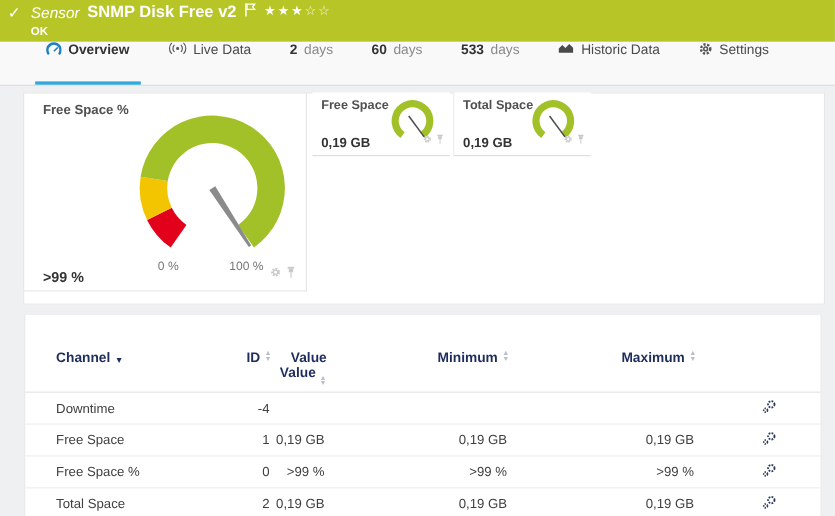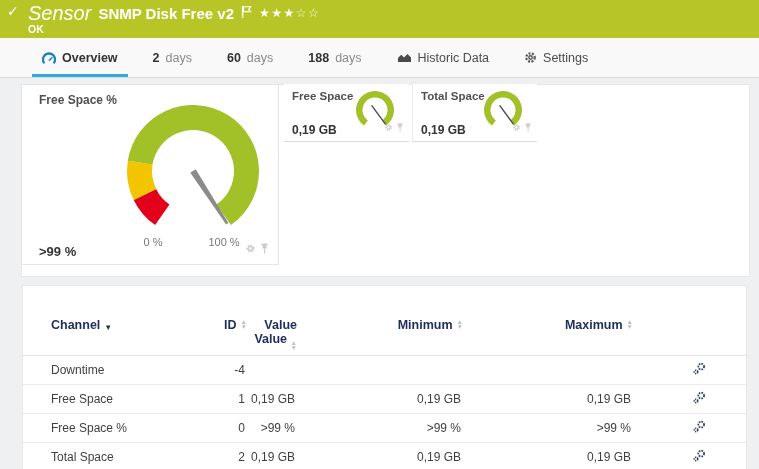--- a/index.html
+++ b/index.html
@@ -6,30 +6,30 @@
   body { background:#eff0f1; }
   .screen {
     position:relative; width:759px; height:469px; overflow:hidden;
     background:#eff0f1; font-family:"Liberation Sans","DejaVu Sans",sans-serif;
     -webkit-font-smoothing:antialiased;
   }
   
   .topbar { position:absolute; left:0; top:0; width:759px; height:38px; background:#b7c626; color:#fff; }
   .topbar .chk { position:absolute; left:7px; top:3px; font-size:14px; font-weight:bold; }
   .titleline { position:absolute; left:28px; top:2px; display:flex; align-items:center; gap:7px; white-space:nowrap; }
-  .sensor-word { font-style:italic; font-size:20px; }
+  .sensor-word { font-style:italic; font-size:14px; }
   .sensor-title { font-size:15px; font-weight:bold; }
   .flagwrap { display:inline-flex; margin-top:-4px; }
   .stars { font-size:12px; letter-spacing:1.5px; margin-top:-2px; }
   .stars .empty { opacity:.85; }
   .okline { position:absolute; left:28px; top:23px; font-size:10.5px; font-weight:bold; }
   
   .tabbar { position:absolute; left:0; top:38px; width:759px; height:40px; background:#f9f9f9;
             border-bottom:1px solid #d8dadc; display:flex; align-items:stretch; padding-left:38px; }
-  .tab { display:flex; align-items:center; gap:6px; padding:0 4px; margin-right:27px;
+  .tab { display:flex; gap:6px; padding:0 4px; margin-right:27px;
          font-size:12.5px; color:#4b4b4b; position:relative; cursor:pointer; white-space:nowrap; }
   .tab .num { font-weight:bold; color:#333; }
   .tab .dim { color:#8a8a8a; }
   .tab.active { font-weight:bold; color:#333; }
   .tab.active::after { content:""; position:absolute; left:-6px; right:-6px; bottom:0; height:3px; background:#31a8dc; }
   .tab svg { flex:0 0 auto; }
   
   .gauges-panel { position:absolute; left:21px; top:84px; width:729px; height:193px;
                   background:#fff; border:1px solid #e7e7e7; }
   .tile-main { position:absolute; left:-1px; top:-1px; width:258px; height:181px;
@@ -87,29 +87,36 @@
 
   <div class="tabbar">
     <div class="tab active">
       <svg width="14" height="12" viewBox="0 0 14 12">
         <path d="M1.8 10.5 A 6 6 0 1 1 12.2 10.5" fill="none" stroke="#1d82bd" stroke-width="2.3" stroke-linecap="round"></path>
         <line x1="7" y1="8.6" x2="10.4" y2="5.2" stroke="#1d82bd" stroke-width="1.5"></line>
       </svg>
       <span>Overview</span>
     </div>
     <div class="tab">
+      <svg width="17" height="12" viewBox="0 0 17 12">
+        <circle cx="8.5" cy="6" r="1.4" fill="#5a5a5a"></circle>
+        <path d="M5.6 2.8 a4.4 4.4 0 0 0 0 6.4 M11.4 2.8 a4.4 4.4 0 0 1 0 6.4 M3.2 1 a7 7 0 0 0 0 10 M13.8 1 a7 7 0 0 1 0 10" fill="none" stroke="#5a5a5a" stroke-width="1.1"></path>
+      </svg>
+      <span>Live Data</span>
+    </div>
+    <div class="tab">
       <span class="num">2</span>
         <span class="dim">days</span>
     </div>
     <div class="tab">
       <span class="num">60</span>
         <span class="dim">days</span>
     </div>
     <div class="tab">
-      <span class="num">188</span>
+      <span class="num">533</span>
         <span class="dim">days</span>
     </div>
     <div class="tab">
       <svg width="15" height="11" viewBox="0 0 15 11">
         <path d="M1 10 L1 6 4.2 2.8 7 5.6 10.5 2 14 5.5 14 10 Z" fill="#4a4a4a"></path>
       </svg>
       <span>Historic Data</span>
     </div>
     <div class="tab">
       <svg width="13" height="13" viewBox="0 0 13 13">

